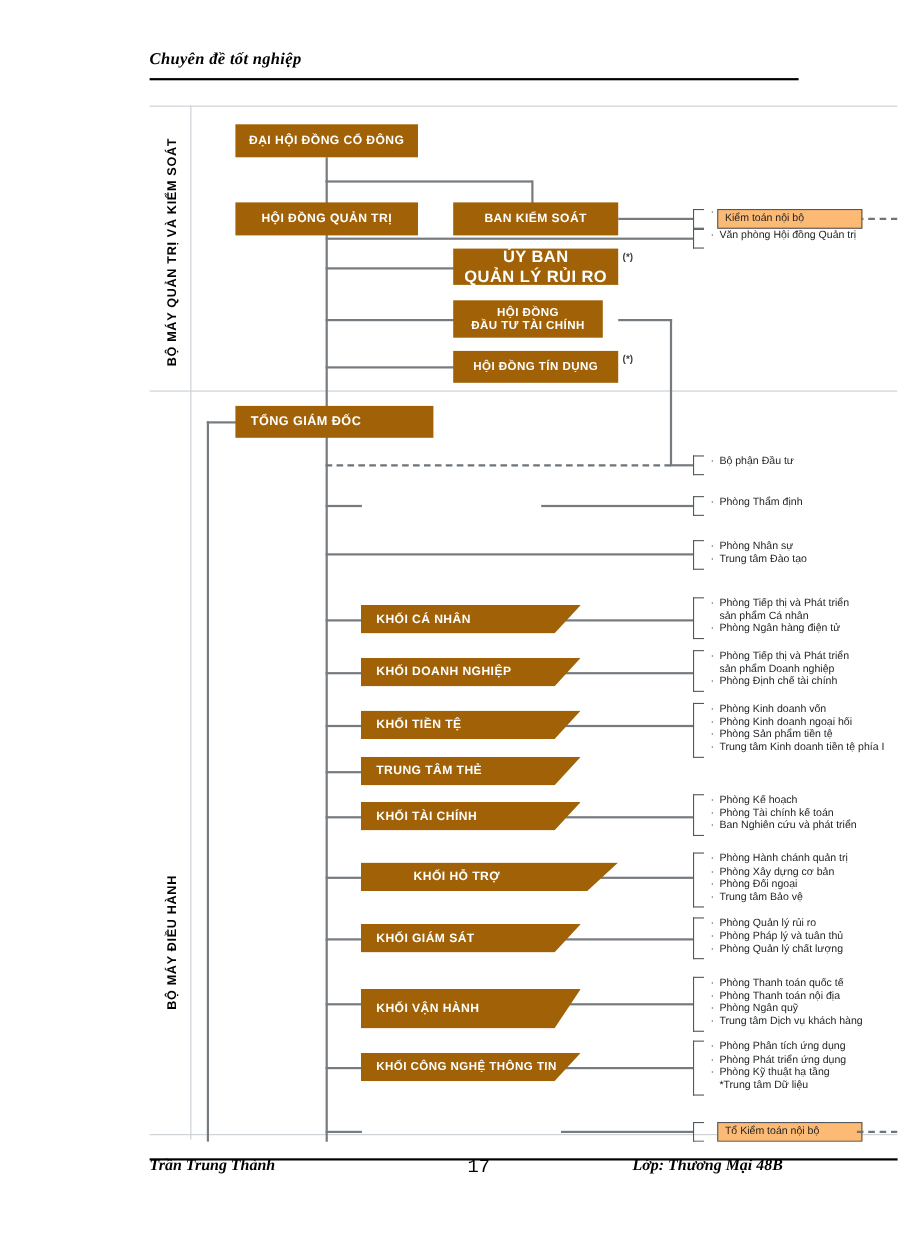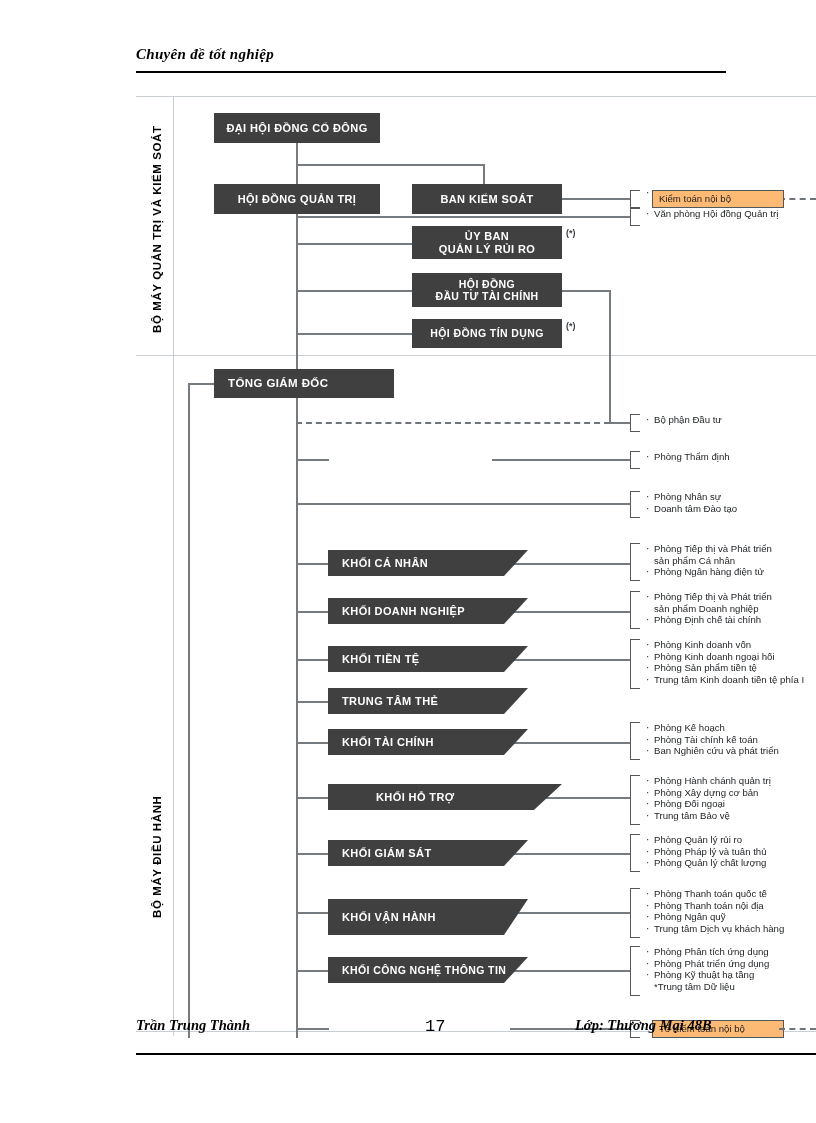--- a/index.html
+++ b/index.html
@@ -12,21 +12,21 @@
   
   .hdr{position:absolute;left:136px;top:46px;width:590px;}
   .hdr-text{font-family:"Liberation Serif", serif;font-style:italic;font-weight:bold;
             font-size:15px;letter-spacing:.3px;color:#000;white-space:nowrap;}
   .hdr-rule{position:absolute;left:136px;top:71px;width:590px;height:0;
             border-top:2.2px solid #000;}
 
   
   .ftr-rule{position:absolute;left:136px;top:1053px;width:686px;height:0;
             border-top:2.2px solid #000;}
-  .ftr{position:absolute;top:1017px;font-family:"Liberation Serif", serif;
+  .ftr{position:absolute;top:1052px;font-family:"Liberation Serif", serif;
        font-style:italic;font-weight:bold;font-size:14.5px;white-space:nowrap;text-align:right;}
   .ftr-left{left:136px;}
   .ftr-page{left:425px;font-style:normal;font-weight:normal;font-size:17px;
             font-family:Liberation Mono, monospace;}
   .ftr-right{left:550px;margin-left:25px;}
 
   
   #chart{position:absolute;left:0;top:88px;width:816px;height:950px;overflow:hidden;}
 
   
@@ -35,21 +35,21 @@
   .guide.v{width:1px;}
 
   
   .ln{position:absolute;background:#767b80;}
   .ln.h{height:1.6px;}
   .ln.v{width:1.6px;}
 
   .dash{position:absolute;height:0;border-top:2px dashed #6e7479;}
 
   
-  .node{position:absolute;background:#404040;color:#ffffff;
+  .node{position:absolute;background:#a16207;color:#ffffff;
         display:flex;align-items:center;justify-content:center;
         font-weight:bold;letter-spacing:.4px;line-height:1.18;text-align:center;}
   .node.lead{justify-content:flex-start;padding-left:14px;text-align:left;}
   
   .node.notch{clip-path:polygon(0 0, 100% 0, 88% 100%, 0 100%);}
 
   .star{position:absolute;font-size:9px;color:#3a3f44;font-weight:bold;}
 
   
   .vlabel{position:absolute;transform-origin:left top;
@@ -149,26 +149,26 @@
     </div>
 
     <div class="node" style="left:214px;top:96px;width:166px;height:30px;font-size:11px;">
       <span>HỘI ĐỒNG QUẢN TRỊ</span>
     </div>
 
     <div class="node" style="left:412px;top:96px;width:150px;height:30px;font-size:11px;">
       <span>BAN KIỂM SOÁT</span>
     </div>
 
-    <div class="node" style="left:412px;top:138px;width:150px;height:33px;font-size:11px;">
+    <div class="node" style="left:412px;top:138px;width:150px;height:33px;font-size:15px;">
       <span>ỦY BAN<br>QUẢN LÝ RỦI RO</span>
     </div>
     <div class="star" style="left:566px;top:140px;">(*)</div>
 
-    <div class="node" style="left:412px;top:185px;width:150px;height:34px;font-size:10.5px;">
+    <div class="node" style="left:412px;top:185px;width:136px;height:34px;font-size:10.5px;">
       <span>HỘI ĐỒNG<br>ĐẦU TƯ TÀI CHÍNH</span>
     </div>
 
     <div class="node" style="left:412px;top:231px;width:150px;height:29px;font-size:10.5px;">
       <span>HỘI ĐỒNG TÍN DỤNG</span>
     </div>
     <div class="star" style="left:566px;top:233px;">(*)</div>
 
     <div class="node lead" style="left:214px;top:281px;width:166px;height:29px;font-size:11.5px;">
       <span>TỔNG GIÁM ĐỐC</span>
@@ -253,21 +253,21 @@
 
     <div class="grp" style="left:630px;top:403px;">
       <div class="brk" style="height:25px;"></div>
       <div class="items" style="top:0px;">
         <div class="li">
           <span class="b">·</span>
           <span class="t">Phòng Nhân sự</span>
         </div>
         <div class="li">
           <span class="b">·</span>
-          <span class="t">Doanh tâm Đào tạo</span>
+          <span class="t">Trung tâm Đào tạo</span>
         </div>
       </div>
     </div>
 
     <div class="grp" style="left:630px;top:455px;">
       <div class="brk" style="height:36px;"></div>
       <div class="items" style="top:0px;">
         <div class="li">
           <span class="b">·</span>
           <span class="t">Phòng Tiếp thị và Phát triển</span>

